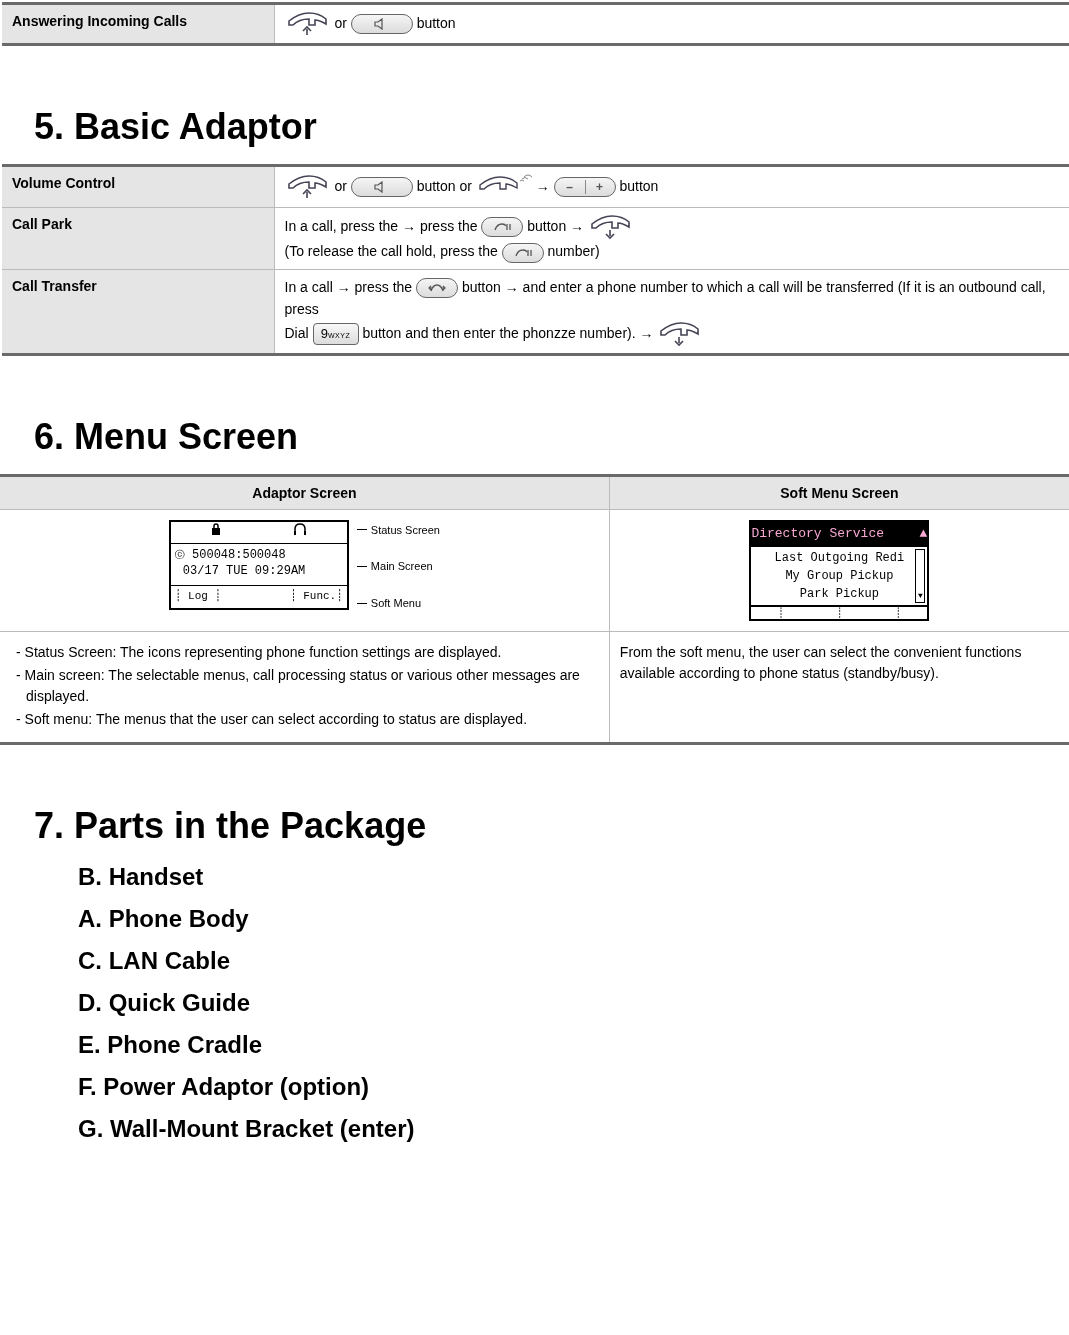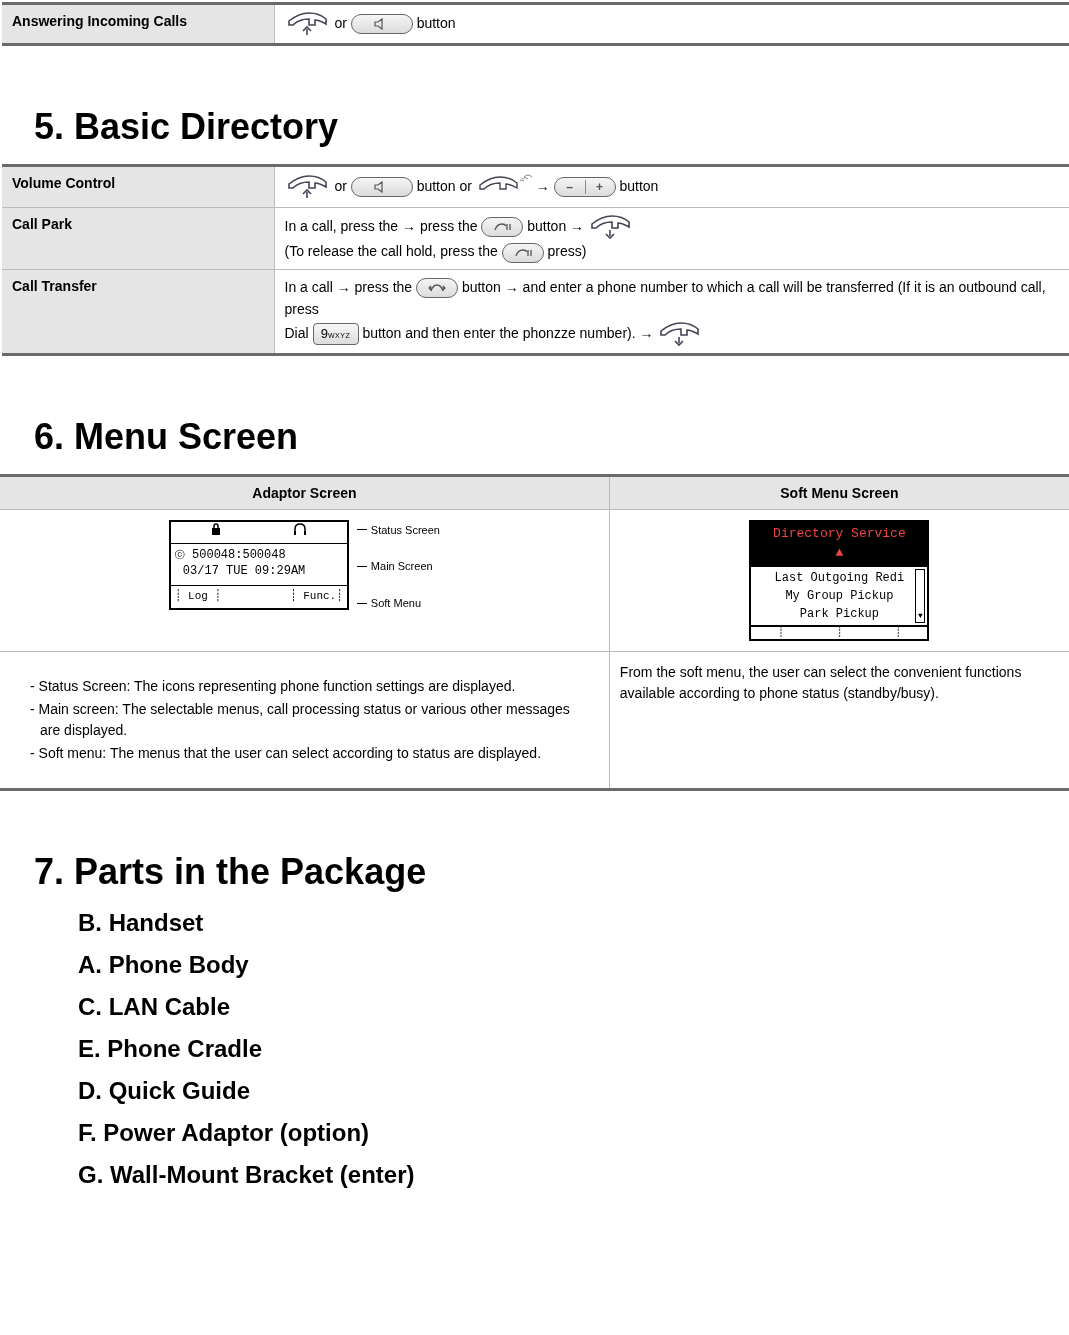--- a/index.html
+++ b/index.html
@@ -146,41 +146,40 @@
   .lcd-labels div { display:flex; align-items:center; }
   .lcd-labels div::before { content:""; display:inline-block; width:10px; height:1px; background:#000; margin-right:4px; }
 
   .softmenu-lcd {
     width: 180px;
     margin: 0 auto;
     display: flex;
     flex-direction: column;
   }
   .softmenu-lcd .header {
-    background: #000; color: #ef4444; font-family: "Courier New", monospace;
+    background: #000; color: #f9a8d4; font-family: "Courier New", monospace;
     font-size: 13px; padding: 2px 0; display:flex; justify-content:space-between; align-items:center;
     border: 2px solid #000;
-    flex-direction: column;
   }
   .softmenu-lcd .body {
     border: 2px solid #000; border-top: none;
     font-family: "Courier New", monospace; font-size: 12px;
     padding: 2px 6px; background: #fff; position: relative;
   }
   .softmenu-lcd .scrollbar {
     position:absolute; right:2px; top:2px; bottom:2px; width:10px;
     border:1px solid #000; display:flex; flex-direction:column; justify-content:space-between; align-items:center;
     font-size:8px;
   }
   .softmenu-lcd .footer {
     border: 2px solid #000; border-top:none; height: 14px; background:#fff;
     display:flex; justify-content:space-around; align-items:center; font-size:10px; font-family:"Courier New",monospace;
   }
 
-  .desc-list { margin: 14px; padding: 0; }
+  .desc-list { margin: 0; padding: 0; }
   .desc-list div { text-indent: -10px; padding-left: 16px; margin-bottom: 2px; }
 
 </style>
 </head>
 <body>
 
 <div class="page">
 
   <table class="info topbar">
     <tbody>
@@ -201,21 +200,21 @@
                 </svg>
           </span>
         </span>
         <span> button</span>
       </td>
     </tr>
   </tbody>
     </table>
 
   <h1 class="section-title">
-    <span class="num">5.</span><span>Basic Directory</span>
+    <span class="num">5.</span><span>Basic Adaptor</span>
   </h1>
 
   <table class="info section">
     <tbody>
         <tr>
       <th>Volume Control</th>
       <td>
         <span class="icon hookoff">
           <svg width="46" height="26" viewBox="0 0 46 26">
             <path d="M4 10 Q14 2 24 2 Q34 2 41 8 L41 13 Q34 9 30 9 L30 14 L24 14 L24 8 Q14 8 8 14 L4 14 Z" fill="none" stroke="#445" stroke-width="1.6"></path>
@@ -266,21 +265,21 @@
         <br>
         <span>(To release the call hold, press the </span>
         <span class="btn-rounded narrow">
           <span class="sym">
                 <svg width="20" height="12" viewBox="0 0 20 12">
                   <path d="M3 9 Q5 3 10 3 Q13 3 14 5" fill="none" stroke="#555" stroke-width="1.3"></path>
                   <path d="M15 3 L15 9 M18 3 L18 9" stroke="#555" stroke-width="1.3"></path>
                 </svg>
               </span>
         </span>
-        <span> press)</span>
+        <span> number)</span>
       </td>
     </tr>
     <tr>
       <th>Call Transfer</th>
       <td>
         <span>In a call → press the </span>
         <span class="btn-rounded narrow">
           <span class="sym">
                 <svg width="22" height="12" viewBox="0 0 22 12">
                   <path d="M5 9 Q7 3 11 3 Q15 3 17 9" fill="none" stroke="#555" stroke-width="1.3"></path>
@@ -387,18 +386,18 @@
   </tbody>
     </table>
 
   <h1 class="section-title">
     <span class="num">7.</span><span>Parts in the Package</span>
   </h1>
 
   <h2 class="part-item">B. Handset</h2>
   <h2 class="part-item">A. Phone Body</h2>
   <h2 class="part-item">C. LAN Cable</h2>
+  <h2 class="part-item">D. Quick Guide</h2>
   <h2 class="part-item">E. Phone Cradle</h2>
-  <h2 class="part-item">D. Quick Guide</h2>
   <h2 class="part-item">F.  Power Adaptor (option)</h2>
   <h2 class="part-item">G. Wall-Mount Bracket (enter)</h2>
 
 </div>
 
 </body></html>

